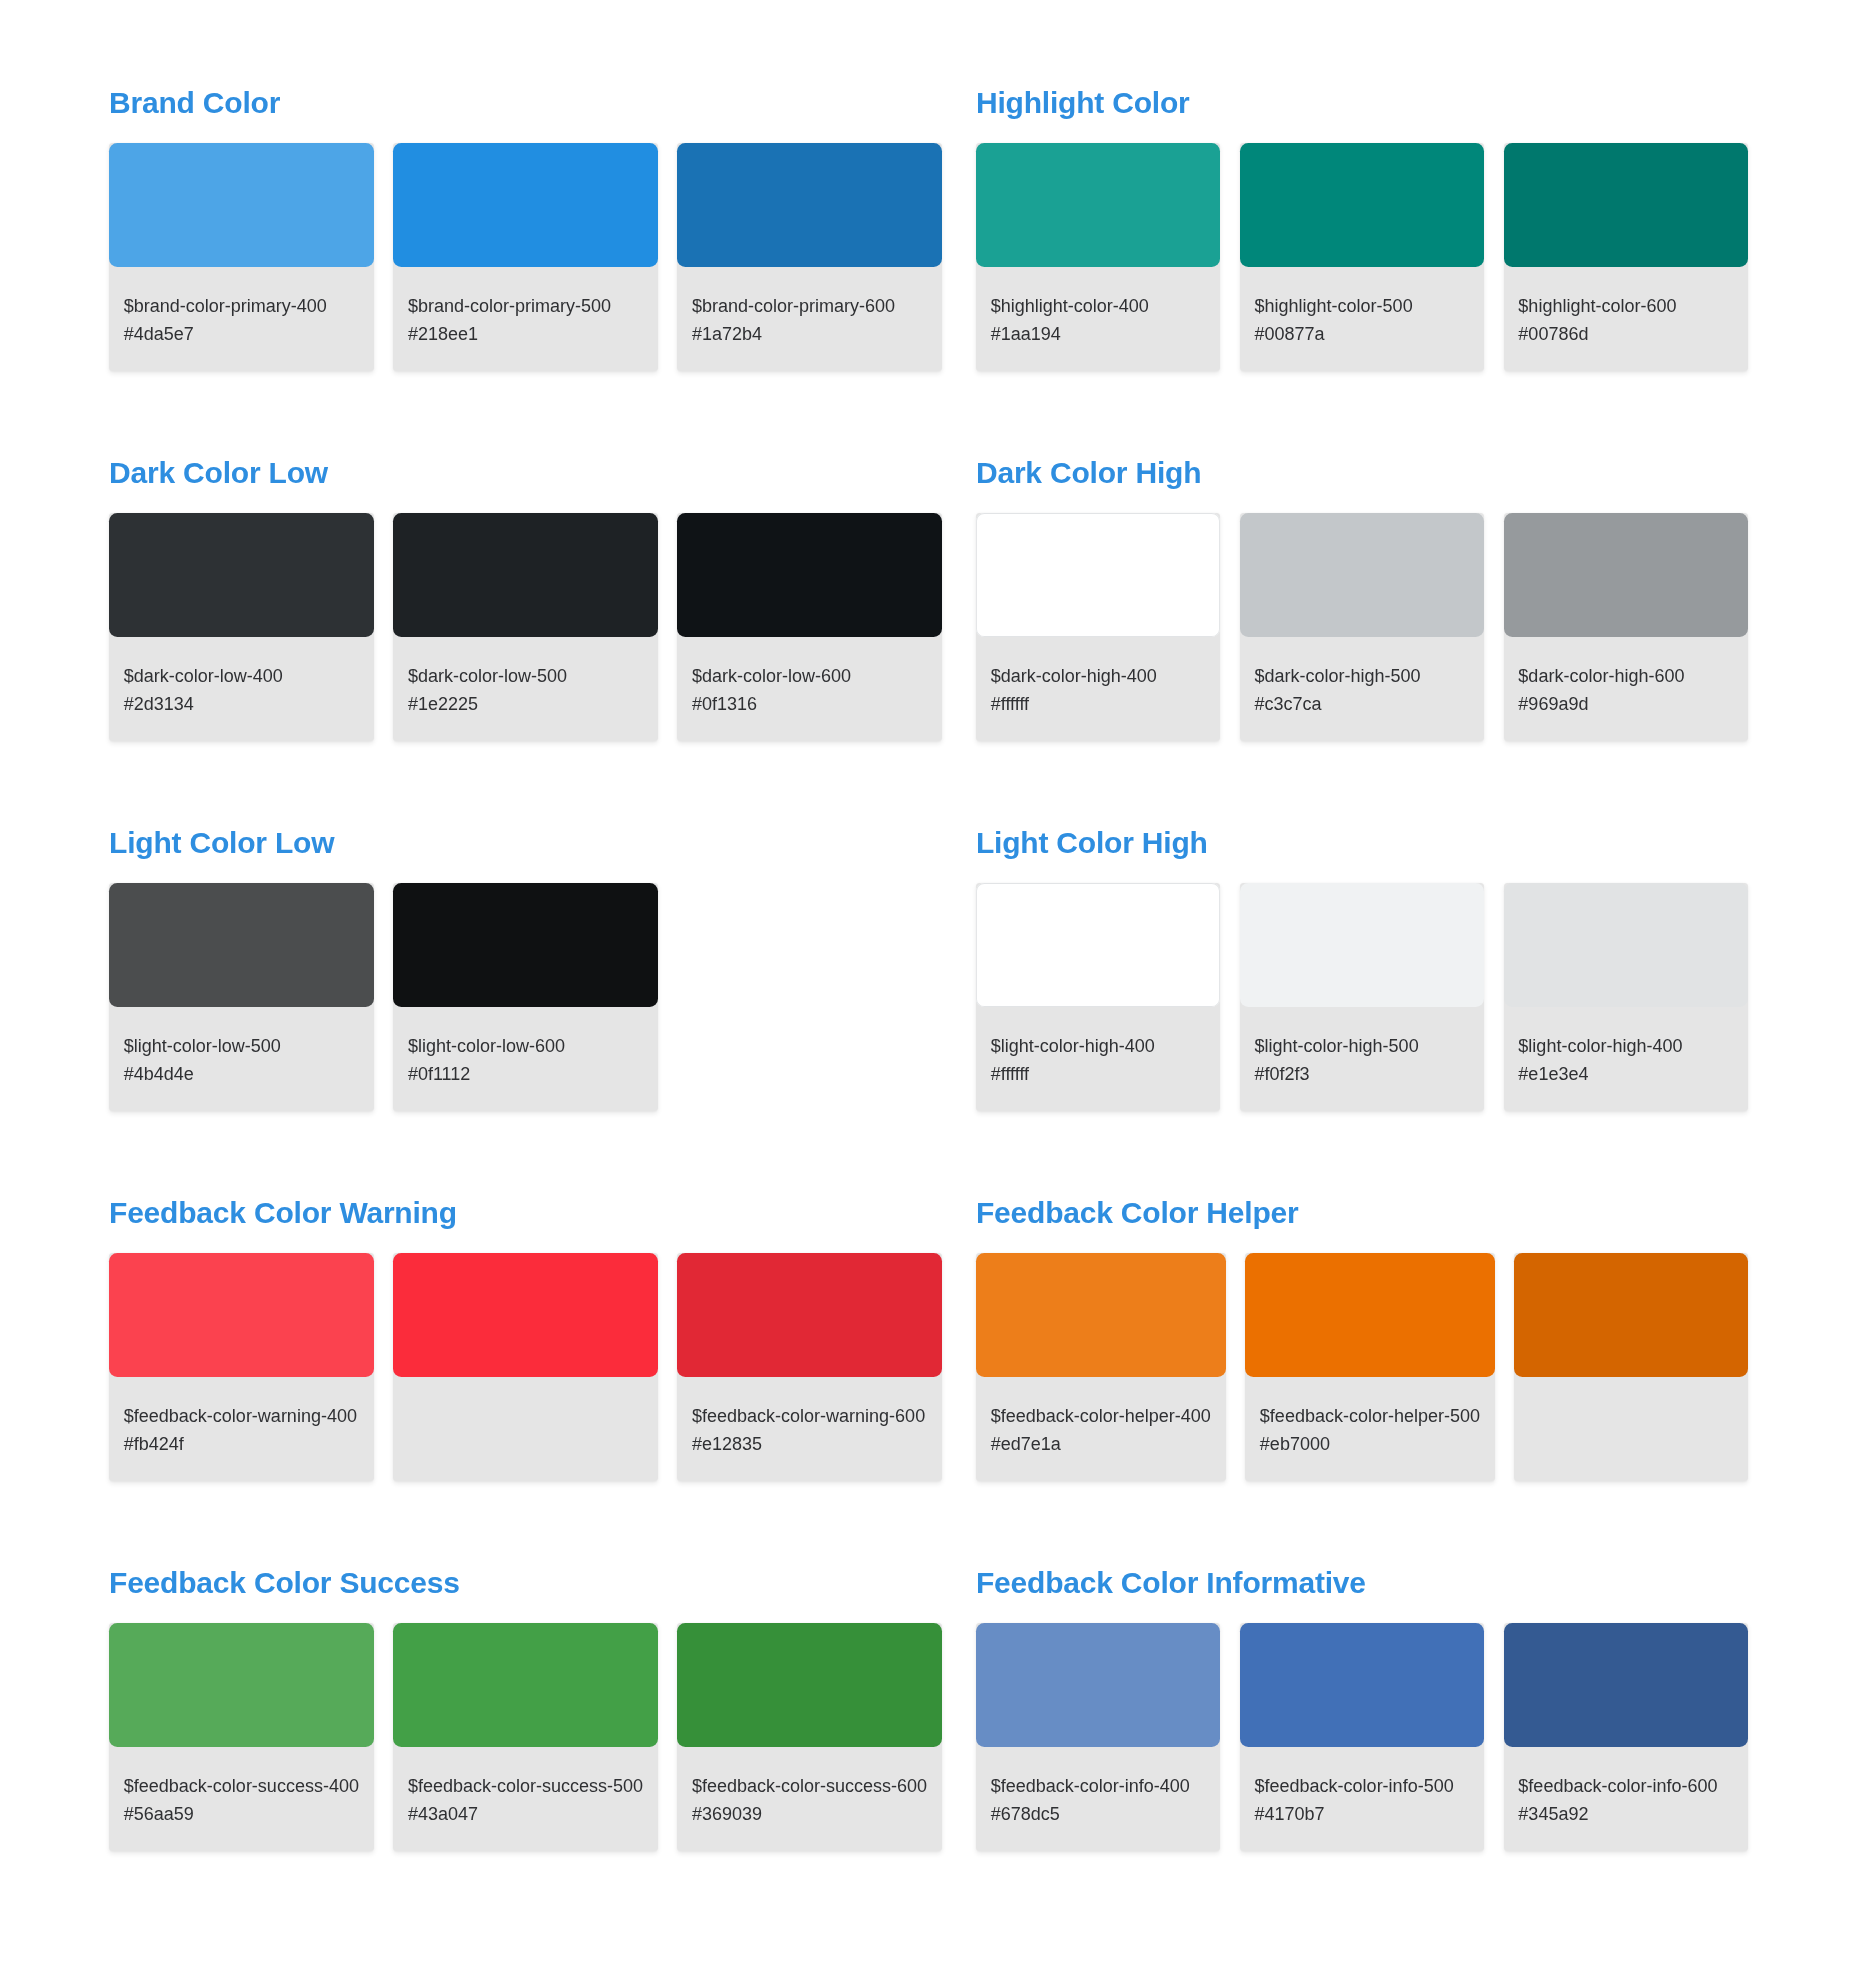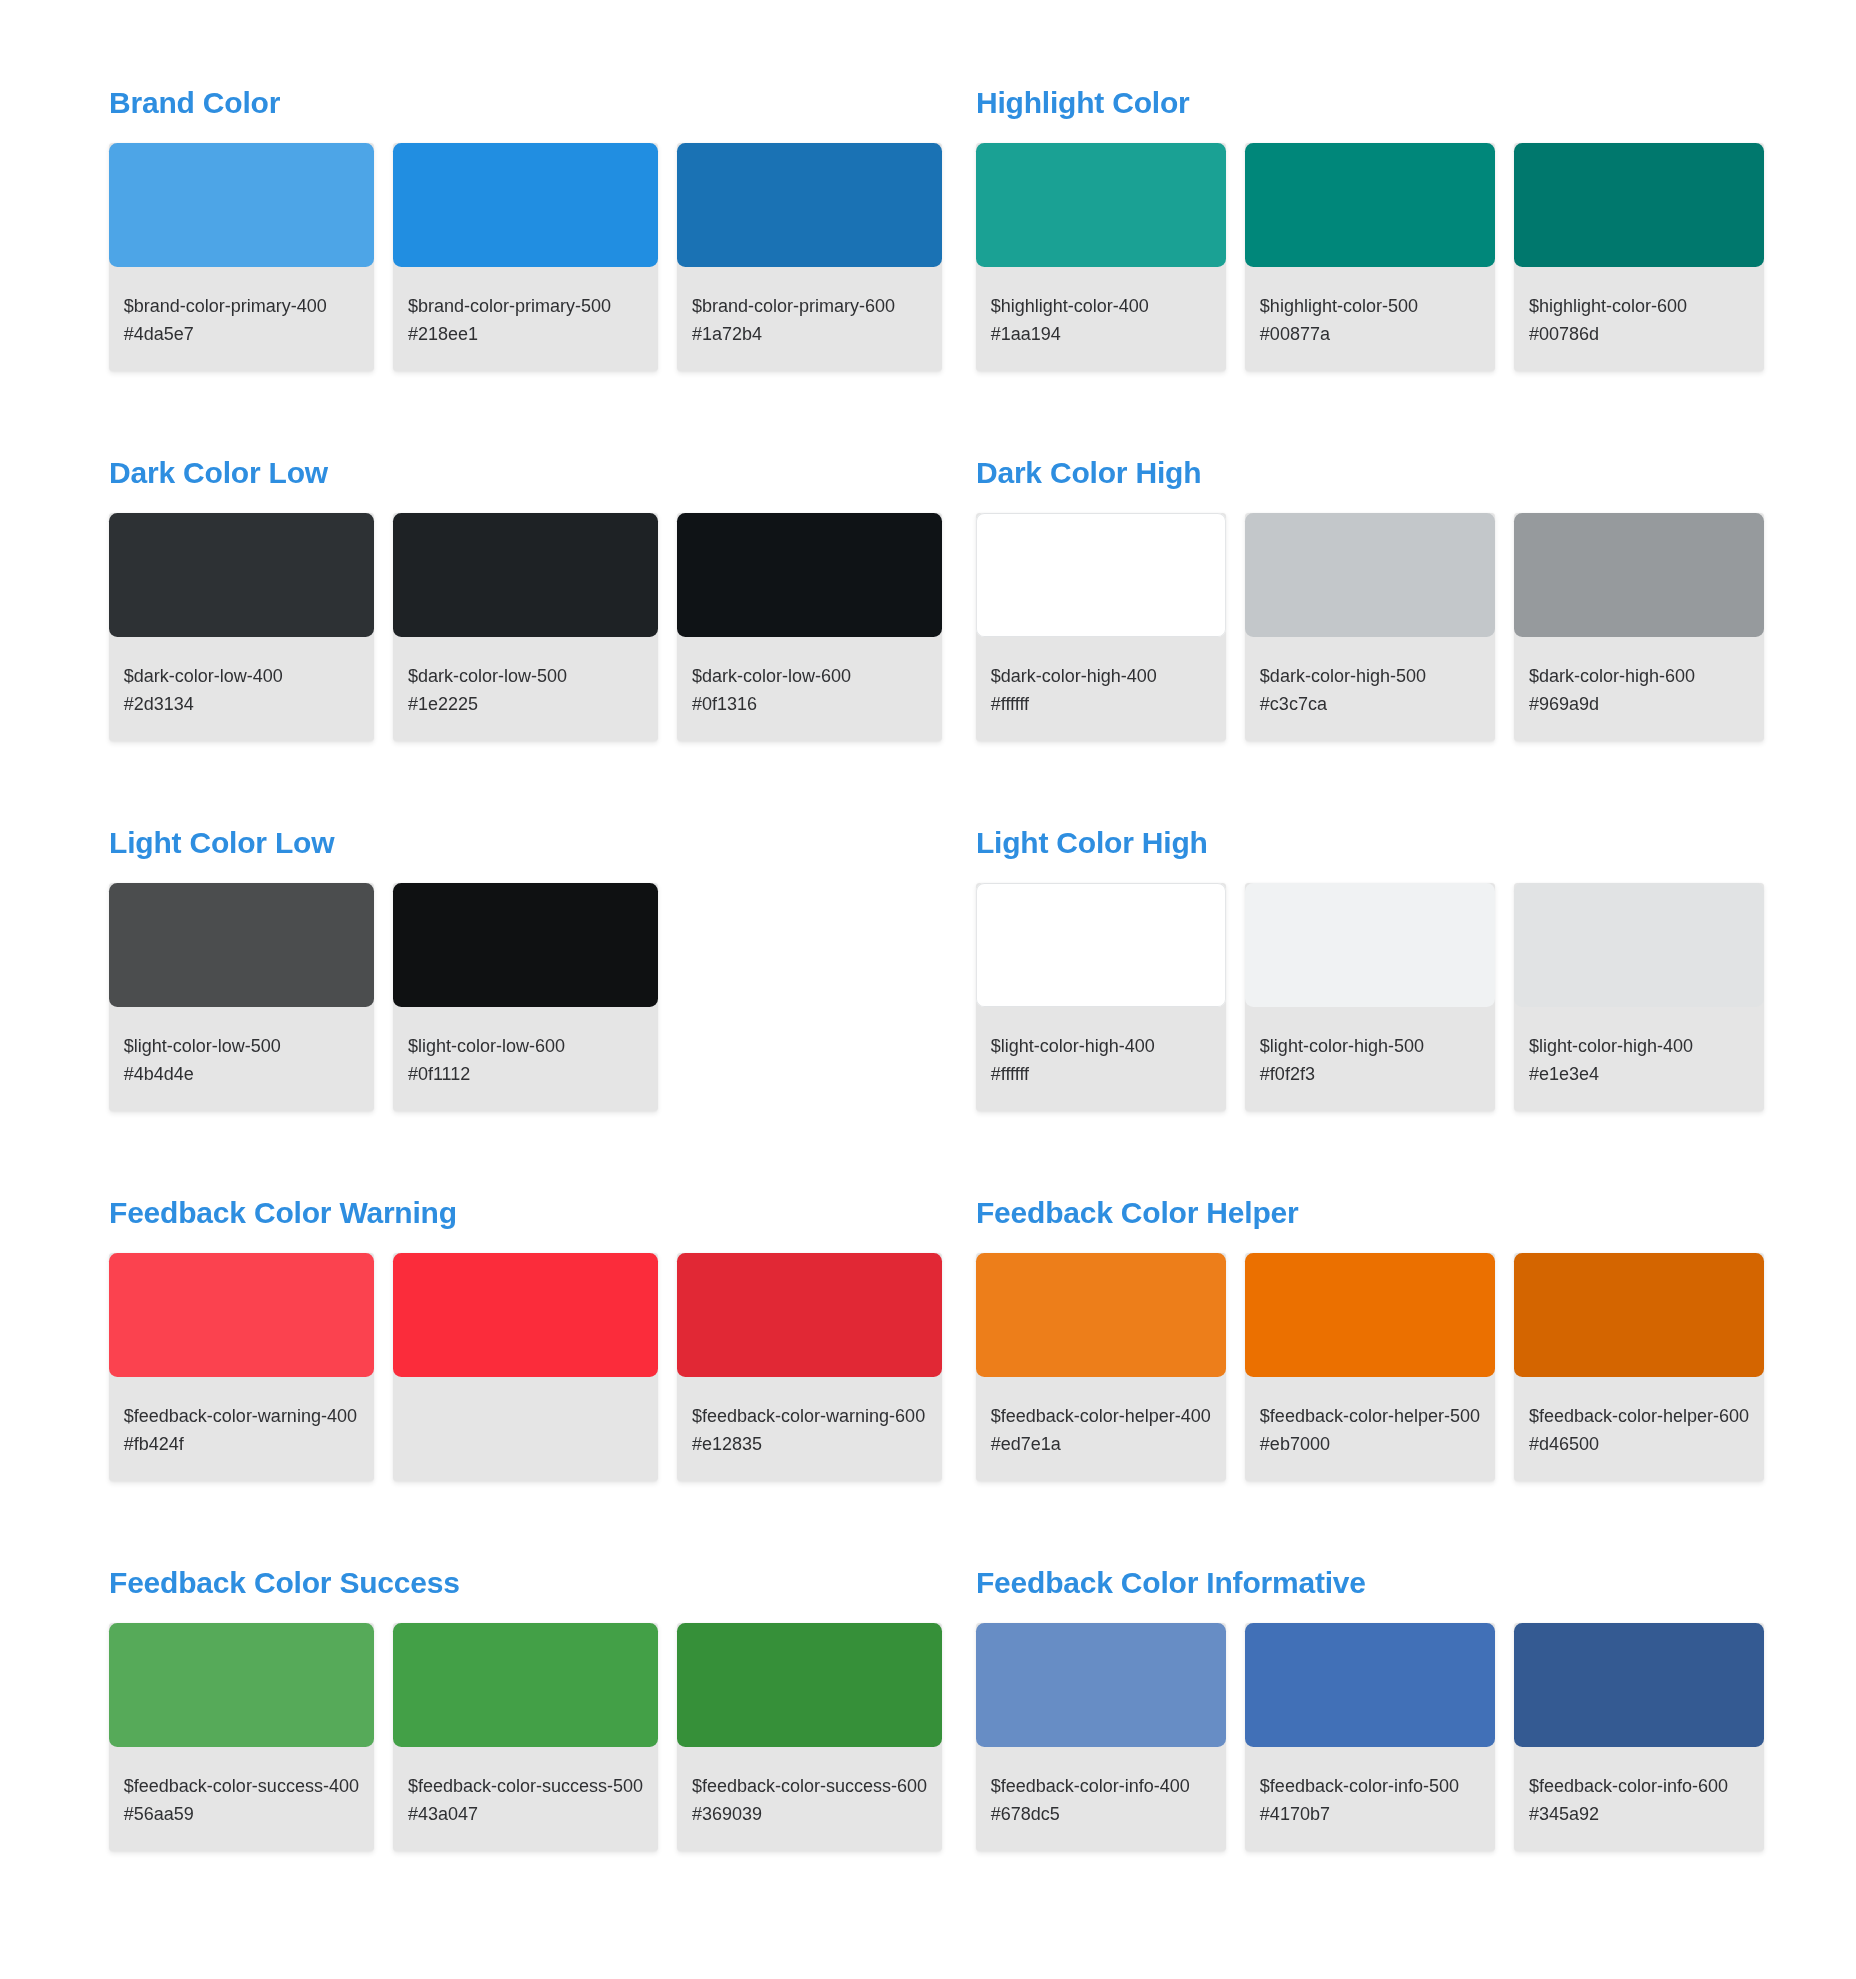--- a/index.html
+++ b/index.html
@@ -253,24 +253,20 @@
         </div>
         <div class="color-card">
           <div class="swatch" style="background: rgb(235, 112, 0);"></div>
           <div class="card-meta">
             <div class="token-name">$feedback-color-helper-500</div>
             <div class="token-hex">#eb7000</div>
           </div>
         </div>
         <div class="color-card">
           <div class="swatch" style="background: rgb(212, 101, 0);"></div>
-          <div class="card-meta">
-            <div class="token-name">$feedback-color-helper-600</div>
-            <div class="token-hex">#d46500</div>
-          </div>
         </div>
       </div>
     </div>
     <div class="section">
       <div class="section-title">Feedback Color Success</div>
       <div class="swatch-row">
         <div class="color-card">
           <div class="swatch" style="background: rgb(86, 170, 89);"></div>
           <div class="card-meta">
             <div class="token-name">$feedback-color-success-400</div>

